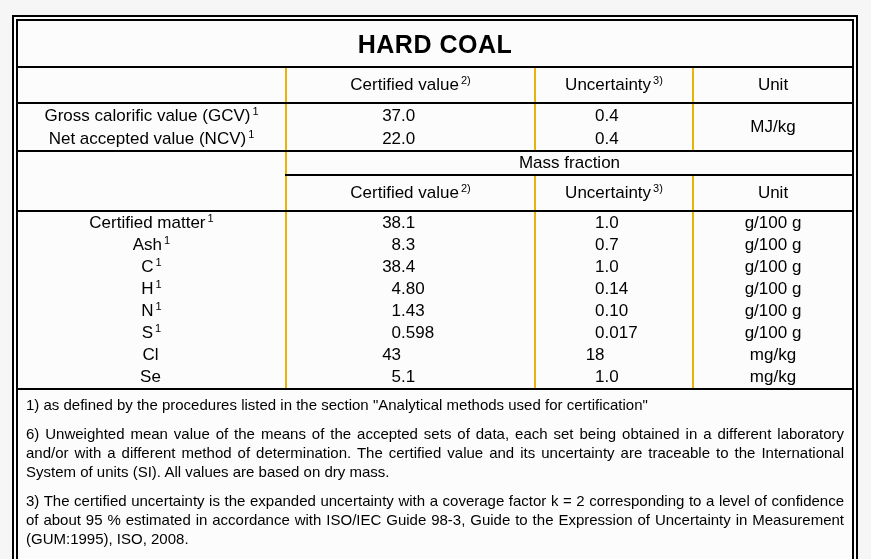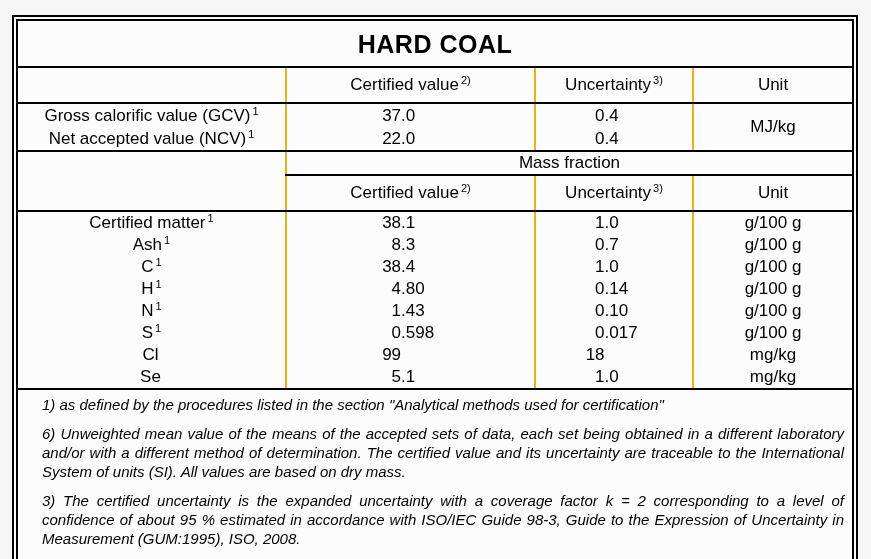--- a/index.html
+++ b/index.html
@@ -55,21 +55,21 @@
   .dec .ip { display: inline-block; width: 2ch; text-align: right; }
   .dec .fp { display: inline-block; width: 4ch; text-align: left; }
   .fn-cell {
     border-top: 2px solid #000;
     text-align: left;
     vertical-align: top;
     font-size: 15px;
     line-height: 19px;
     padding: 5px 8px 2px 8px;
   }
-  .fn-cell p { margin: 0 0 10px 16px; font-style: italic; }
+  .fn-cell p { margin: 0 0 10px 0; }
   .fn-justify { text-align: justify; }
 </style>
 </head>
 <body>
 
 <div class="page">
   <div class="frame">
     <div class="frame-inner">
       <table>
         <colgroup>
@@ -156,21 +156,21 @@
           <td class="bl">g/100 g</td>
         </tr>
         <tr class="r-data">
           <td><span>S</span><sup class="sup">1</sup></td>
           <td class="bl"><span class="dec"><span class="ip">0</span><span class="fp">.598</span></span></td>
           <td class="bl"><span class="dec"><span class="ip">0</span><span class="fp">.017</span></span></td>
           <td class="bl">g/100 g</td>
         </tr>
         <tr class="r-data">
           <td><span>Cl</span><sup class="sup"></sup></td>
-          <td class="bl"><span class="dec"><span class="ip">99</span><span class="fp"></span></span></td>
+          <td class="bl"><span class="dec"><span class="ip">43</span><span class="fp"></span></span></td>
           <td class="bl"><span class="dec"><span class="ip">18</span><span class="fp"></span></span></td>
           <td class="bl">mg/kg</td>
         </tr>
         <tr class="r-data">
           <td class="bb"><span>Se</span><sup class="sup"></sup></td>
           <td class="bl bb"><span class="dec"><span class="ip">5</span><span class="fp">.1</span></span></td>
           <td class="bl bb"><span class="dec"><span class="ip">1</span><span class="fp">.0</span></span></td>
           <td class="bl bb">mg/kg</td>
         </tr>
 

